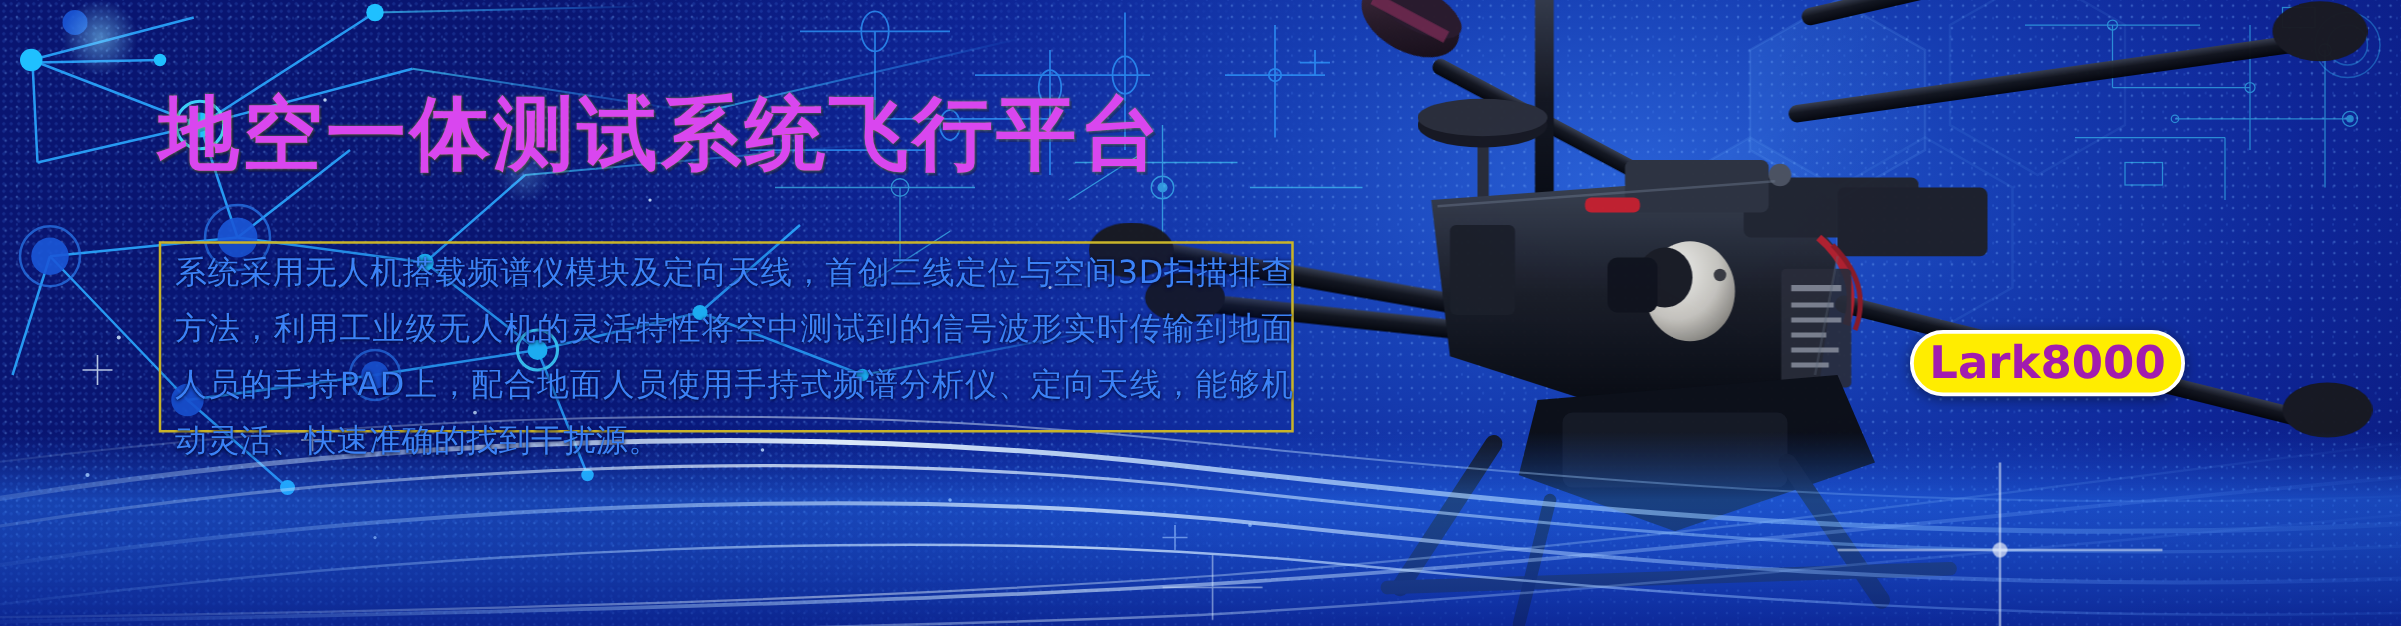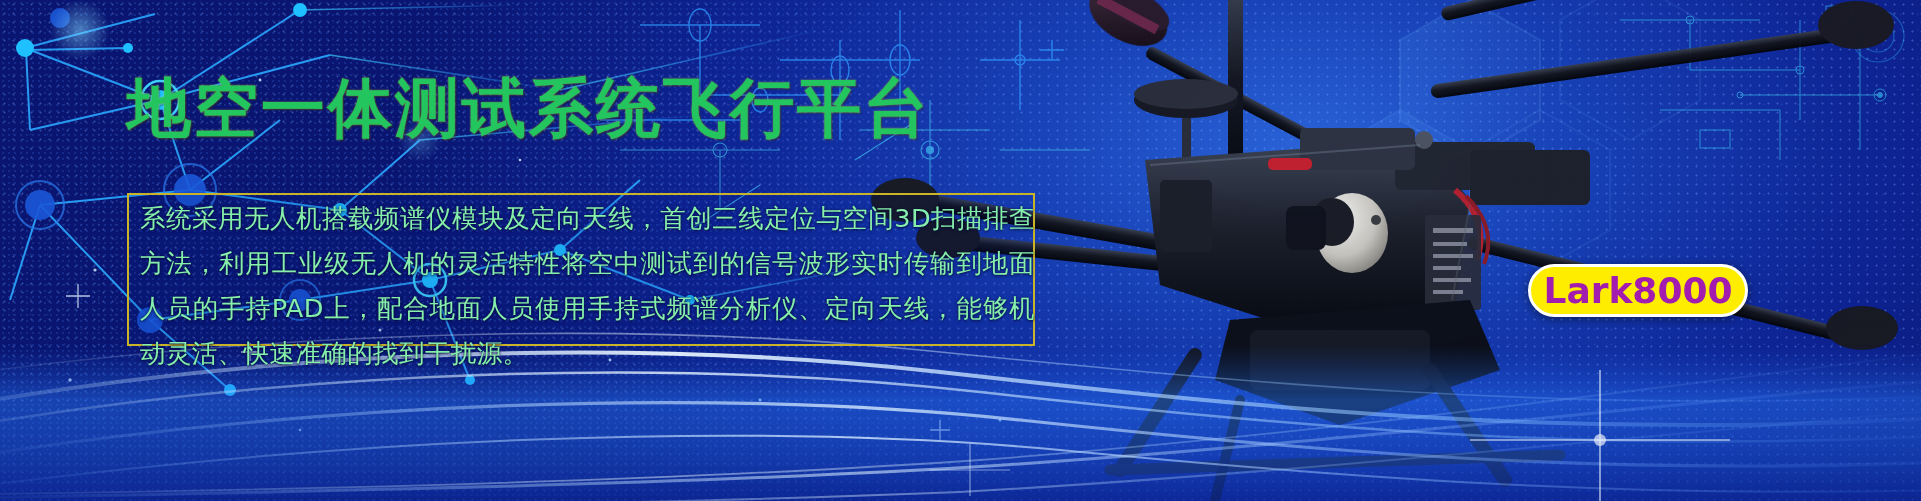--- a/index.html
+++ b/index.html
@@ -51,21 +51,21 @@
     height: 501px;
   }
 
   
   .headline {
     position: absolute;
     left: 127px;
     top: 76px;
     font-size: 64px;
     font-weight: 700;
-    color: #22c55e;
+    color: #d946ef;
     letter-spacing: 3px;
     line-height: 1;
     white-space: nowrap;
     text-shadow:
       0 0 2px rgba(255,235,0,0.55),
       2px 2px 0 rgba(40,30,0,0.25);
   }
 
   .desc-box {
     position: absolute;
@@ -77,21 +77,21 @@
     box-sizing: border-box;
     background: rgba(12,32,140,0.12);
   }
   .desc-text {
     position: absolute;
     left: 140px;
     top: 196px;
     width: 895px;
     font-size: 25.5px;
     font-weight: 500;
-    color: #86efac;
+    color: #3b82f6;
     line-height: 45px;
     letter-spacing: 0.4px;
     text-shadow: 0 1px 3px rgba(0,10,60,0.9), 0 0 2px rgba(0,0,0,0.5);
     text-align: justify;
     text-justify: inter-character;
   }
 
   
   .badge {
     position: absolute;

